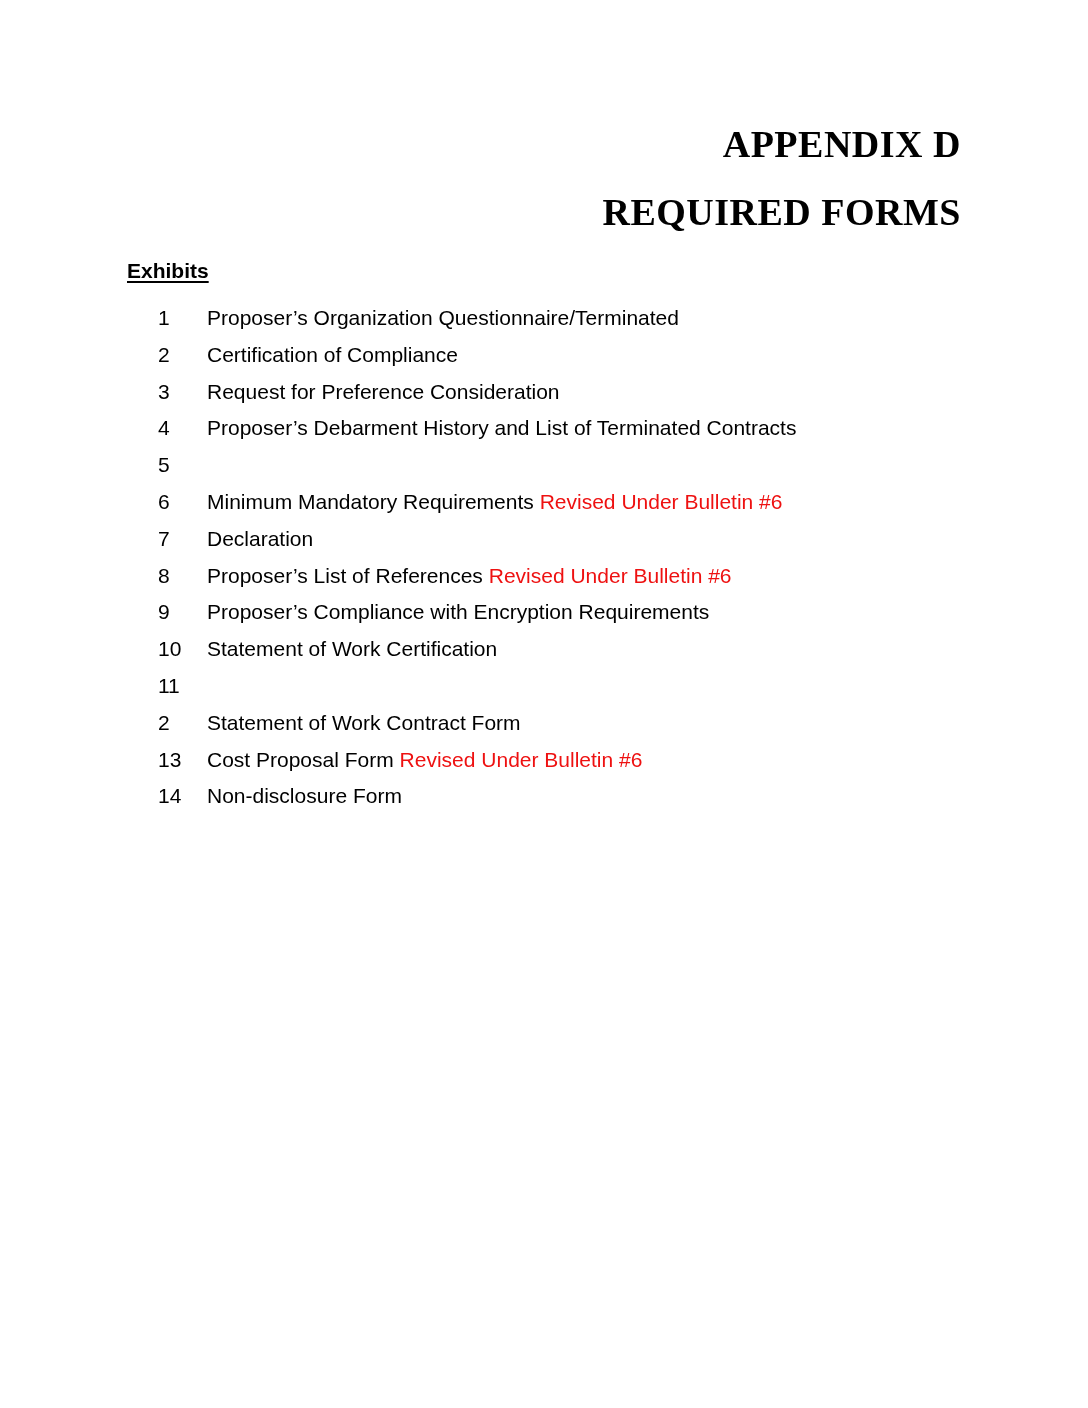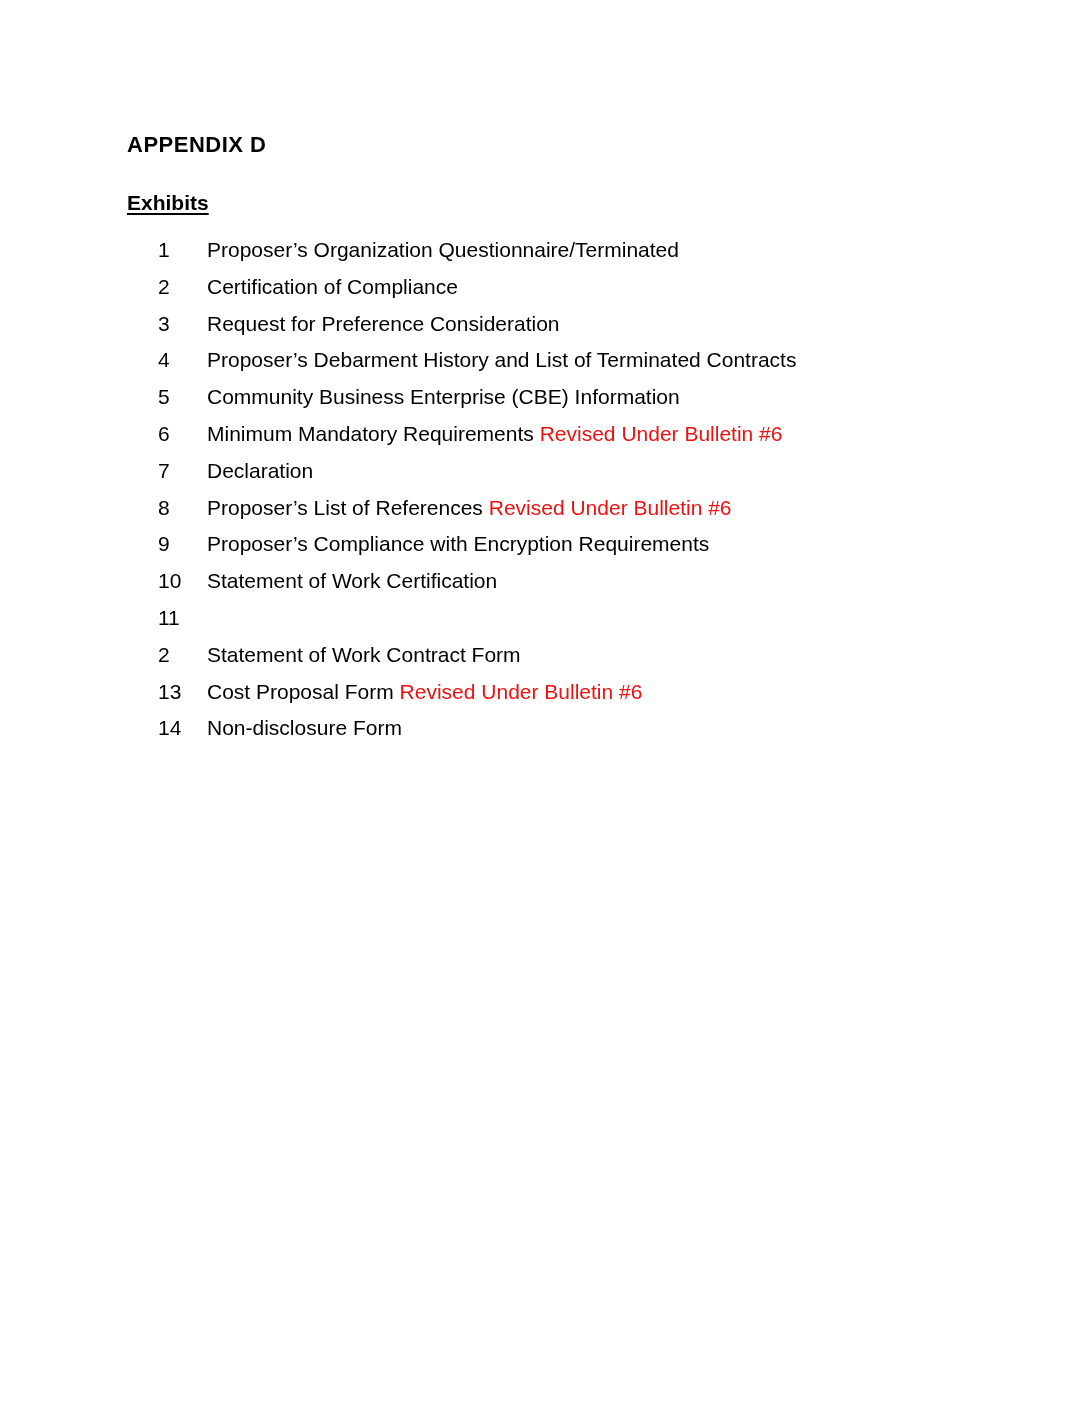--- a/index.html
+++ b/index.html
@@ -12,25 +12,26 @@
     color: #000000;
     overflow: hidden;
   }
   .page {
     width: 1088px;
     height: 1408px;
     padding: 0 127px;
   }
   .doc-title {
     margin: 128px 0 0 0;
-    font-size: 22px;
+    font-size: 38px;
     line-height: 33px;
     font-weight: bold;
-    text-align: left;
+    text-align: right;
     letter-spacing: 0.5px;
+    font-family: Liberation Serif, serif;
   }
   .doc-title.second {
     margin-top: 35px;
   }
   .section-heading {
     margin: 31px 0 0 0;
     font-size: 21px;
     line-height: 22px;
     font-weight: bold;
     text-decoration: underline;
@@ -61,20 +62,21 @@
   .revision:not(:empty) {
     margin-left: 0.28em;
   }
 </style>
 </head>
 <body>
 
 <div class="page">
 
   <h1 class="doc-title">APPENDIX D</h1>
+  <h1 class="doc-title second">REQUIRED FORMS</h1>
 
   <h2 class="section-heading">Exhibits</h2>
 
   <div class="exhibit-list">
 
     <div class="exhibit-row">
       <span class="exhibit-num">1</span>
       <span class="exhibit-title">Proposer’s Organization Questionnaire/Terminated</span>
       <span class="revision"></span>
     </div>
@@ -92,21 +94,20 @@
     </div>
 
     <div class="exhibit-row">
       <span class="exhibit-num">4</span>
       <span class="exhibit-title">Proposer’s Debarment History and List of Terminated Contracts</span>
       <span class="revision"></span>
     </div>
 
     <div class="exhibit-row">
       <span class="exhibit-num">5</span>
-      <span class="exhibit-title">Community Business Enterprise (CBE) Information</span>
       <span class="revision"></span>
     </div>
 
     <div class="exhibit-row">
       <span class="exhibit-num">6</span>
       <span class="exhibit-title">Minimum Mandatory Requirements</span>
       <span class="revision">Revised Under Bulletin #6</span>
     </div>
 
     <div class="exhibit-row">

